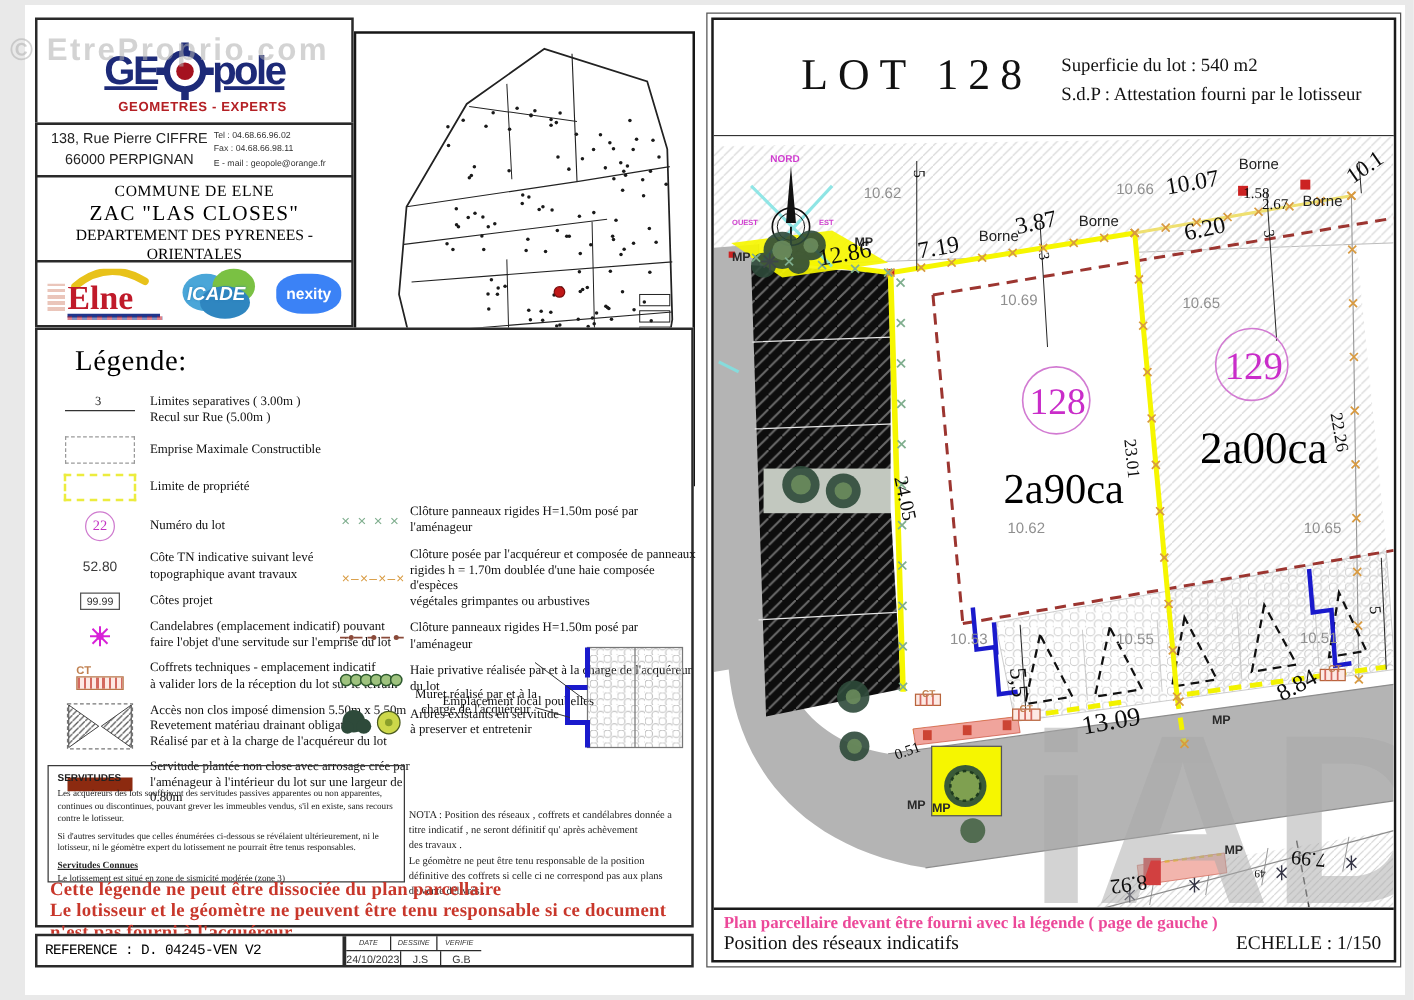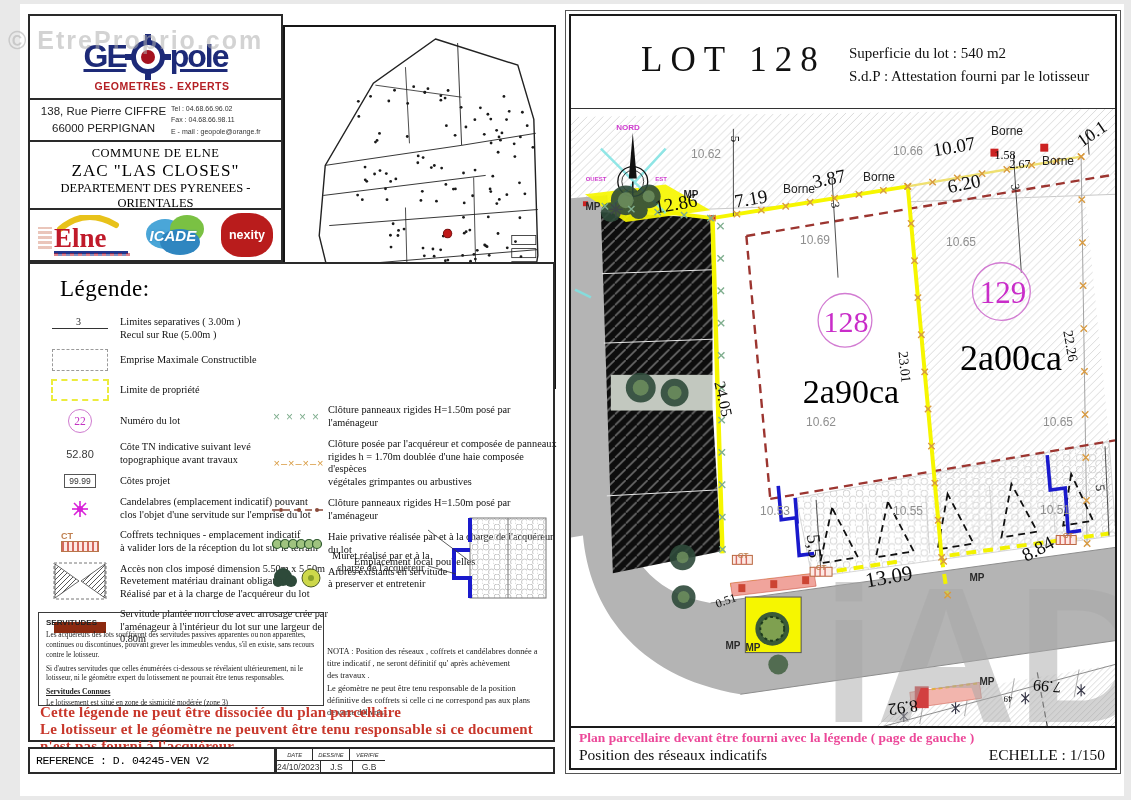--- a/index.html
+++ b/index.html
@@ -28,21 +28,21 @@
   #logos-box{top:194px;height:54px;display:flex;align-items:center;justify-content:space-between;padding:0 8px;}
   .elne-logo{position:relative;width:92px;height:40px;}
   .elne-word{position:absolute;left:16px;top:8px;font-family:"Liberation Serif",serif;font-weight:bold;font-size:27px;color:#c01a2a;}
   .elne-grid{position:absolute;left:0;top:12px;width:14px;height:22px;background:
      repeating-linear-gradient(0deg,#e5b7a9 0 3px,#fff 3px 5px);opacity:.8;}
   .elne-under{position:absolute;left:16px;top:36px;width:74px;height:2.5px;background:#20368c;}
   .elne-tag{position:absolute;left:16px;top:38px;width:76px;height:3px;background:repeating-linear-gradient(90deg,#c01a2a 0 4px,#20368c 4px 8px);opacity:.55;}
   .icade-logo{position:relative;width:64px;height:44px;}
   .icade-blob{position:absolute;border-radius:50%;}
   .icade-word{position:absolute;left:6px;top:14px;font-family:"Liberation Sans",sans-serif;font-weight:800;font-style:italic;font-size:15px;color:#fff;text-shadow:0 0 2px #2a7fb8;}
-  .nexity-logo{width:52px;height:44px;background:#b91c1c;border-radius:40% 45% 45% 40%;display:flex;align-items:center;justify-content:center;}
+  .nexity-logo{width:52px;height:32px;background:#3b82f6;border-radius:40% 45% 45% 40%;display:flex;align-items:center;justify-content:center;}
   .nexity-word{font-family:"Liberation Sans",sans-serif;font-weight:bold;font-size:12.5px;color:#fff;}
   
   #map-box{position:absolute;left:255px;top:11px;width:273px;height:364px;border:2.5px solid #161616;background:#fff;box-sizing:border-box;}
   
   #legend-box{position:absolute;left:0;top:248px;width:527px;height:480px;border:2px solid #2a2a2a;background:#fff;box-sizing:border-box;}
   #legend-heading{position:absolute;left:30px;top:12px;font-size:23px;letter-spacing:.5px;}
   .leg-col{position:absolute;display:flex;flex-direction:column;gap:8px;}
   #leg-left{left:10px;top:52px;width:288px;}
   #leg-right{left:240px;top:140px;width:287px;gap:9px;}
   .leg-row{display:flex;align-items:center;}
@@ -391,21 +391,21 @@
             <g stroke="#d820d8" stroke-width="1.6">
                 <line x1="9" y1="1" x2="9" y2="17"></line>
                 <line x1="1" y1="9" x2="17" y2="9"></line>
                 <line x1="3" y1="3" x2="15" y2="15"></line>
                 <line x1="15" y1="3" x2="3" y2="15"></line>
               </g>
             <circle cx="9" cy="9" r="3" fill="#d820d8"></circle>
           </svg>
         </div>
         <div class="leg-text">Candelabres (emplacement indicatif) pouvant
-clos l'objet d'une servitude sur l'emprise du lot</div>
+faire l'objet d'une servitude sur l'emprise du lot</div>
       </div>
       <div class="leg-row">
         <div class="sym">
             <div class="ct-sym">
               <span class="ct-word">CT</span>
               <span class="ct-box"></span>
             </div>
           </div>
         <div class="leg-text">Coffrets techniques - emplacement indicatif
 à valider lors de la réception du lot sur le terrain</div>

